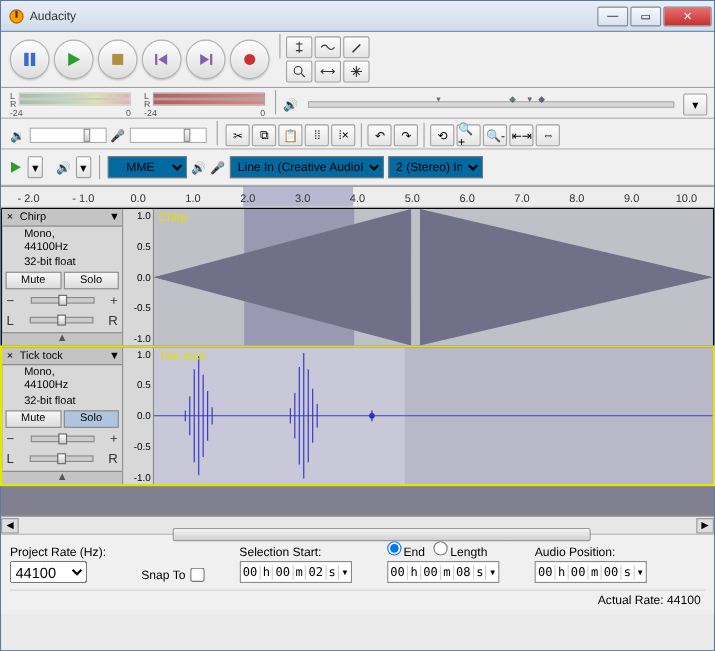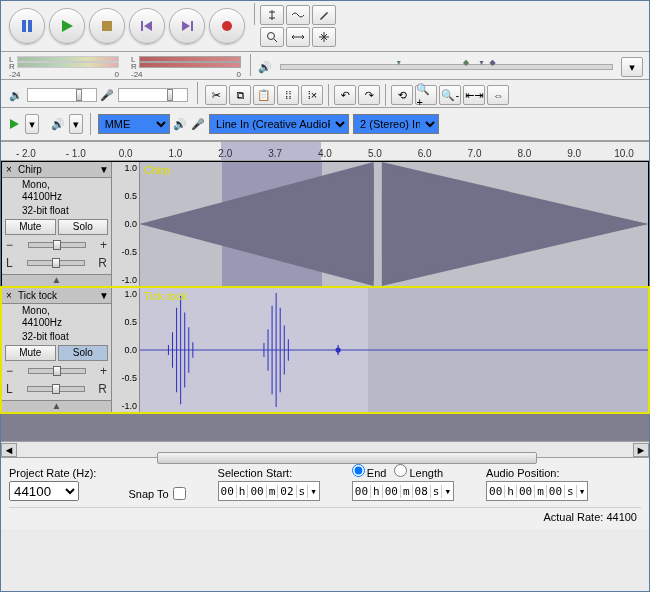--- a/index.html
+++ b/index.html
@@ -21,21 +21,21 @@
 .smallbar { display: flex; align-items: center; gap: 2px; padding: 2px 4px; }
 .smallbtn { width: 22px; height: 20px; border: 1px solid #a0a0a0; background: linear-gradient(#fdfdfd,#e4e4e4); display: flex; align-items: center; justify-content: center; border-radius: 2px; }
 .meters { display: flex; gap: 12px; padding: 2px 6px; align-items: center; }
 .meter { width: 110px; height: 22px; display: flex; flex-direction: column; justify-content: center; font-size: 8px; color: #555; }
 .meter .lr { display:flex; flex-direction:column; line-height:7px; }
 .meter-bar { flex:1; background: linear-gradient(to right,#206020,#58a058 40%,#c0c040 70%,#c04040); height:6px; border:1px solid #888; opacity:.35;}
 .slider-ctl { display:flex; align-items:center; gap:4px; }
 .hslider { width: 70px; height: 14px; border:1px solid #aaa; background:#fff; position:relative; }
 .hslider .thumb { position:absolute; width:6px; height:12px; background: linear-gradient(#fefefe,#ccc); border:1px solid #888; top:0; }
 .devrow { display:flex; align-items:center; gap:4px; padding: 3px 6px; width:100%; }
-.devrow select, .devrow .dropdown { height:20px; border:1px solid #7a7a7a; background:#3b82f6; font-size:11px; padding: 1px 2px; }
+.devrow select, .devrow .dropdown { height:20px; border:1px solid #7a7a7a; background:#0369a1; font-size:11px; padding: 1px 2px; text-align: center; }
 .timeline-ruler { height: 20px; background: #ededed; border-top:1px solid #a0a0a0; border-bottom:1px solid #a0a0a0; position:relative; overflow:hidden; }
 .ruler-sel { position:absolute; top:0; bottom:0; background:#b8b8d0; }
 .tracks { background: #808090; flex:0 0 auto; }
 .track { display:flex; height: 126px; border:1px solid #000; }
 .track.selected { outline: 2px solid #e5e500; outline-offset:-1px; }
 .track-panel { width: 110px; background: #d8d8d8; border-right:1px solid #888; display:flex; flex-direction:column; font-size: 10px; }
 .track-head { display:flex; align-items:center; background: #c4c4c4; border-bottom:1px solid #888; height:16px; }
 .track-head .closex { width:14px; text-align:center; cursor:default; }
 .track-head .tname { flex:1; padding-left:2px; }
 .track-head .dd { width:14px; text-align:center; }
@@ -69,20 +69,32 @@
 .status-bottom { text-align:right; padding: 0 4px; font-size:11px; border-top:1px solid #d0d0d0; padding-top:3px;}
 .vs { border-left:1px solid #a0a0a0; height: 22px; margin: 0 3px; }
 .toolgrid { display:grid; grid-template-columns: repeat(3, 24px); grid-template-rows: repeat(2, 20px); gap:2px; padding:2px;}
 .toolgrid .smallbtn { width:24px; }
 </style>
 </head>
 <body>
 
 <div class="window">
 
+  <div class="titlebar">
+    <svg class="icon" viewBox="0 0 16 16">
+        <circle cx="8" cy="8" r="6" fill="#f7a000" stroke="#b06000"></circle>
+        <rect x="7" y="3" width="2" height="6" fill="#5a3000"></rect>
+      </svg>
+    <span class="title">Audacity</span>
+    <div class="winbtns">
+      <div class="winbtn min">—</div>
+      <div class="winbtn max">▭</div>
+      <div class="winbtn close">✕</div>
+    </div>
+  </div>
 
 
   <div class="toolarea">
     <div class="tb-big">
       <div class="bigbtn">
           <svg width="14" height="14">
             <rect x="2" y="1" width="4" height="12" fill="#3a6acc"></rect>
             <rect x="8" y="1" width="4" height="12" fill="#3a6acc"></rect>
           </svg>
         </div>
@@ -249,21 +261,21 @@
   </div>
 
   <div class="timeline-ruler">
     <div class="ruler-sel" style="left:220px; width:100px;"></div>
     <div style="position:absolute; bottom:1px; left:0; right:0; display:flex; font-size:10px; color:#333;align-items:flex-end;">
       <span style="width:50px; text-align:center;">- 2.0</span>
       <span style="width:50px; text-align:center;">- 1.0</span>
       <span style="width:50px; text-align:center;">0.0</span>
       <span style="width:50px; text-align:center;">1.0</span>
       <span style="width:50px; text-align:center;">2.0</span>
-      <span style="width:50px; text-align:center;">3.7</span>
+      <span style="width:50px; text-align:center;">3.0</span>
       <span style="width:50px; text-align:center;">4.0</span>
       <span style="width:50px; text-align:center;">5.0</span>
       <span style="width:50px; text-align:center;">6.0</span>
       <span style="width:50px; text-align:center;">7.0</span>
       <span style="width:50px; text-align:center;">8.0</span>
       <span style="width:50px; text-align:center;">9.0</span>
       <span style="width:50px; text-align:center;">10.0</span>
     </div>
   </div>
 

